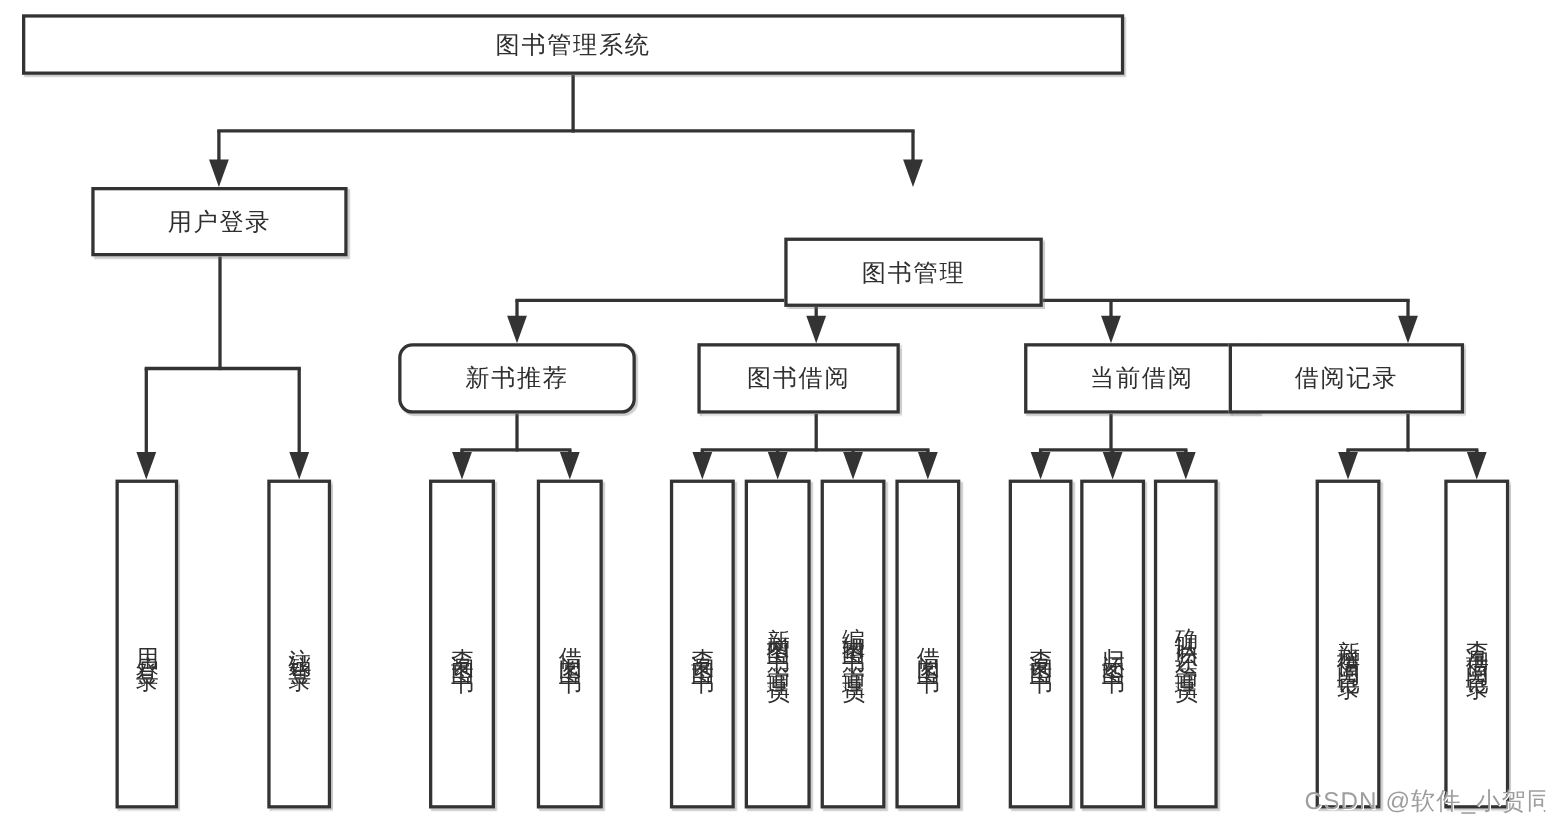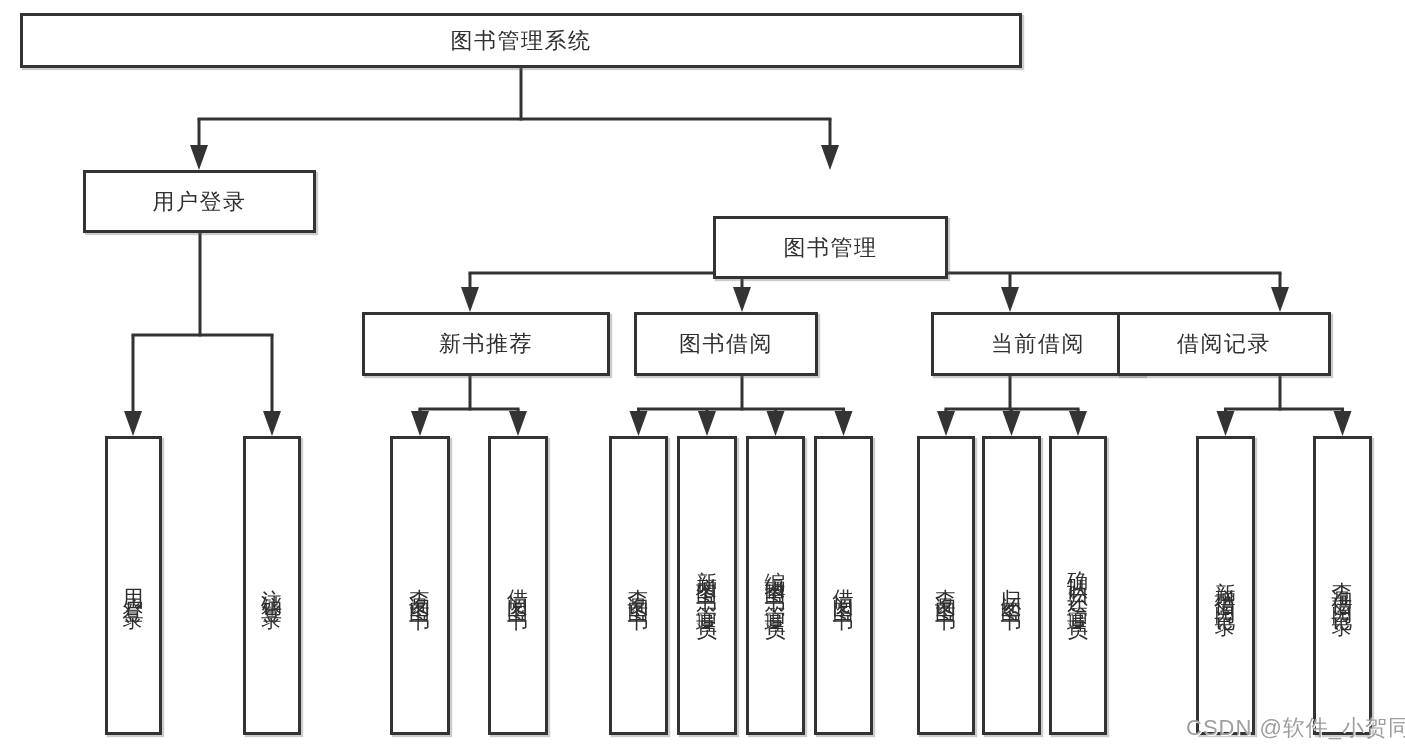--- a/index.html
+++ b/index.html
@@ -93,21 +93,21 @@
       <polygon points="1069,411 1087,411 1078,436" fill="#333333"></polygon>
       <line x1="1225.5" y1="409" x2="1225.5" y2="416" stroke="#333333" stroke-width="3"></line>
       <polygon points="1216.5,411 1234.5,411 1225.5,436" fill="#333333"></polygon>
       <line x1="1342.5" y1="409" x2="1342.5" y2="416" stroke="#333333" stroke-width="3"></line>
       <polygon points="1333.5,411 1351.5,411 1342.5,436" fill="#333333"></polygon>
     </svg>
   <div id="nodes">
       <div class="node h" style="left: 20px; top: 13px; width: 1002px; height: 55px;">图书管理系统</div>
       <div class="node h" style="left: 83px; top: 170px; width: 233px; height: 63px;">用户登录</div>
       <div class="node h" style="left: 713px; top: 170px; width: 235px; height: 63px; margin-top: 46px;">图书管理</div>
-      <div class="node h" style="left: 362px; top: 312px; width: 248px; height: 64px;">新书推荐</div>
+      <div class="node h" style="left: 362px; top: 312px; width: 216px; height: 64px; border-radius: 13px;">新书推荐</div>
       <div class="node h" style="left: 634px; top: 312px; width: 184px; height: 64px;">图书借阅</div>
       <div class="node h" style="left: 931px; top: 312px; width: 214px; height: 64px;">当前借阅</div>
       <div class="node h" style="left: 1117px; top: 312px; width: 214px; height: 64px;">借阅记录</div>
       <div class="node v" style="left: 105px; top: 436px; width: 57px; height: 299px;">用户登录</div>
       <div class="node v" style="left: 243px; top: 436px; width: 58px; height: 299px;">注销登录</div>
       <div class="node v" style="left: 390px; top: 436px; width: 60px; height: 299px;">查询图书</div>
       <div class="node v" style="left: 488px; top: 436px; width: 60px; height: 299px;">借阅图书</div>
       <div class="node v" style="left: 609px; top: 436px; width: 59px; height: 299px;">查询图书</div>
       <div class="node v" style="left: 677px; top: 436px; width: 60px; height: 299px;">新增图书（管理员）</div>
       <div class="node v" style="left: 746px; top: 436px; width: 59px; height: 299px;">编辑图书（管理员）</div>

